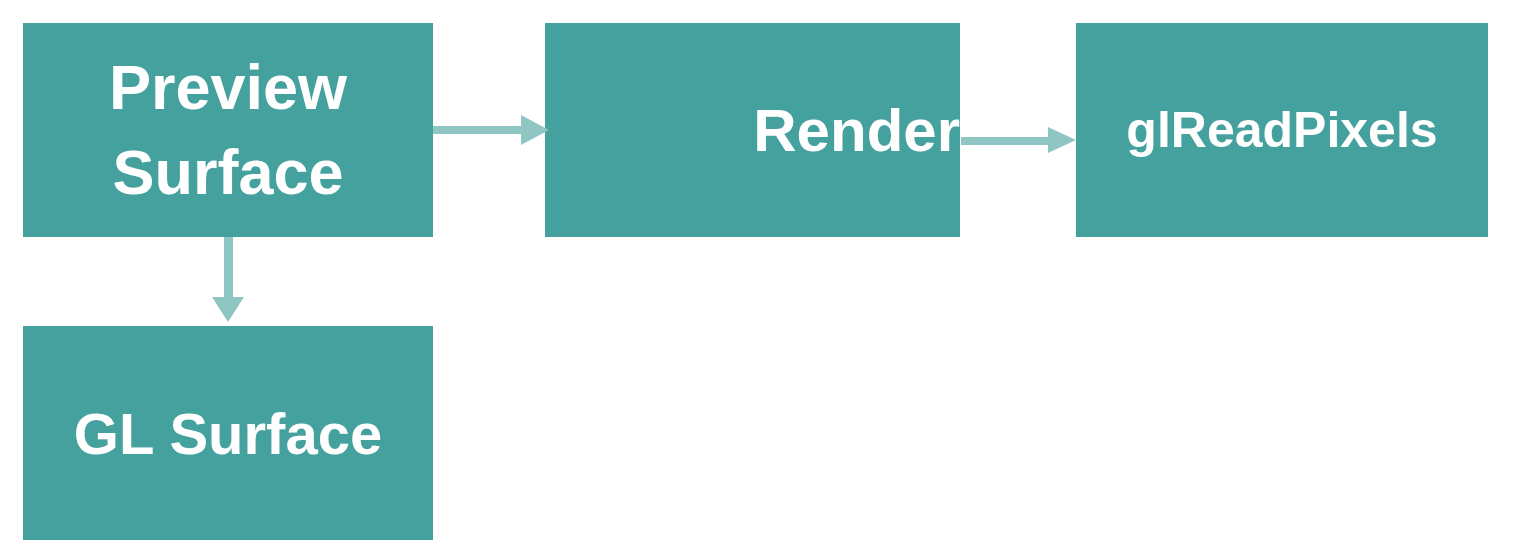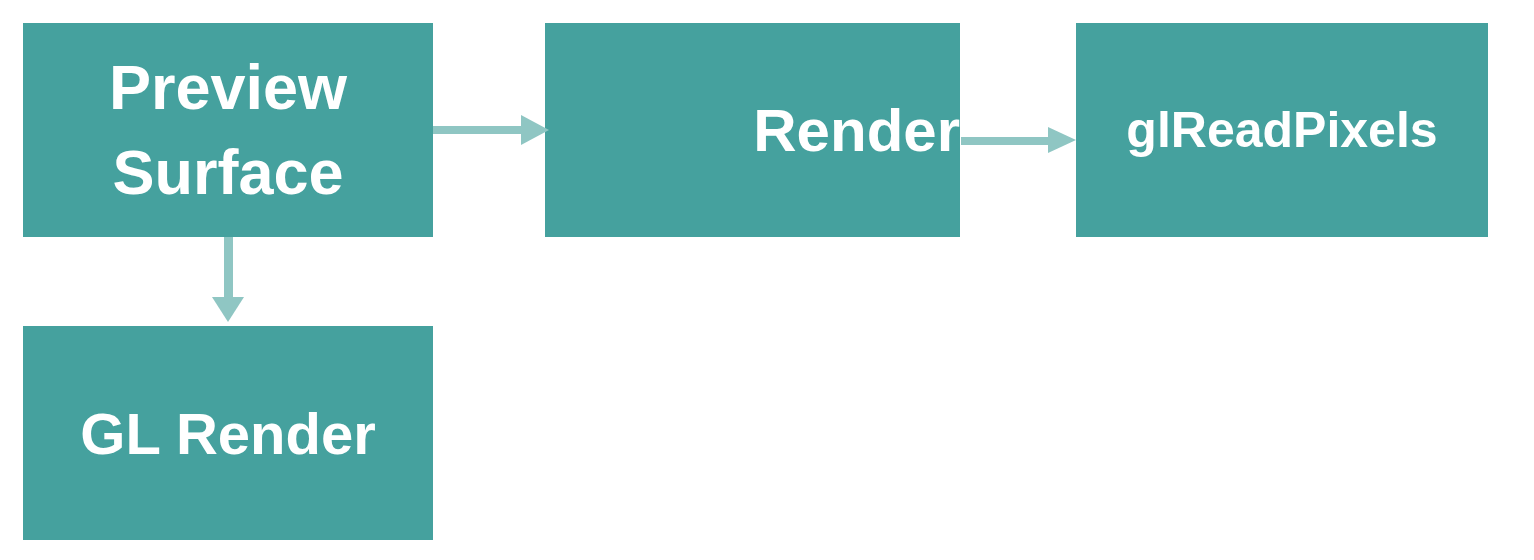--- a/index.html
+++ b/index.html
@@ -92,21 +92,21 @@
 
   <div class="node node-render">
     <span>Render</span>
   </div>
 
   <div class="node node-glreadpixels">
     <span>glReadPixels</span>
   </div>
 
   <div class="node node-gl-context">
-    <span>GL Render</span>
+    <span>GL Surface</span>
   </div>
 
   <div class="arrow-part arrow1-body"></div>
   <div class="arrow1-head"></div>
 
   <div class="arrow-part arrow2-body"></div>
   <div class="arrow2-head"></div>
 
   <div class="arrow-part arrow3-body"></div>
   <div class="arrow3-head"></div>

